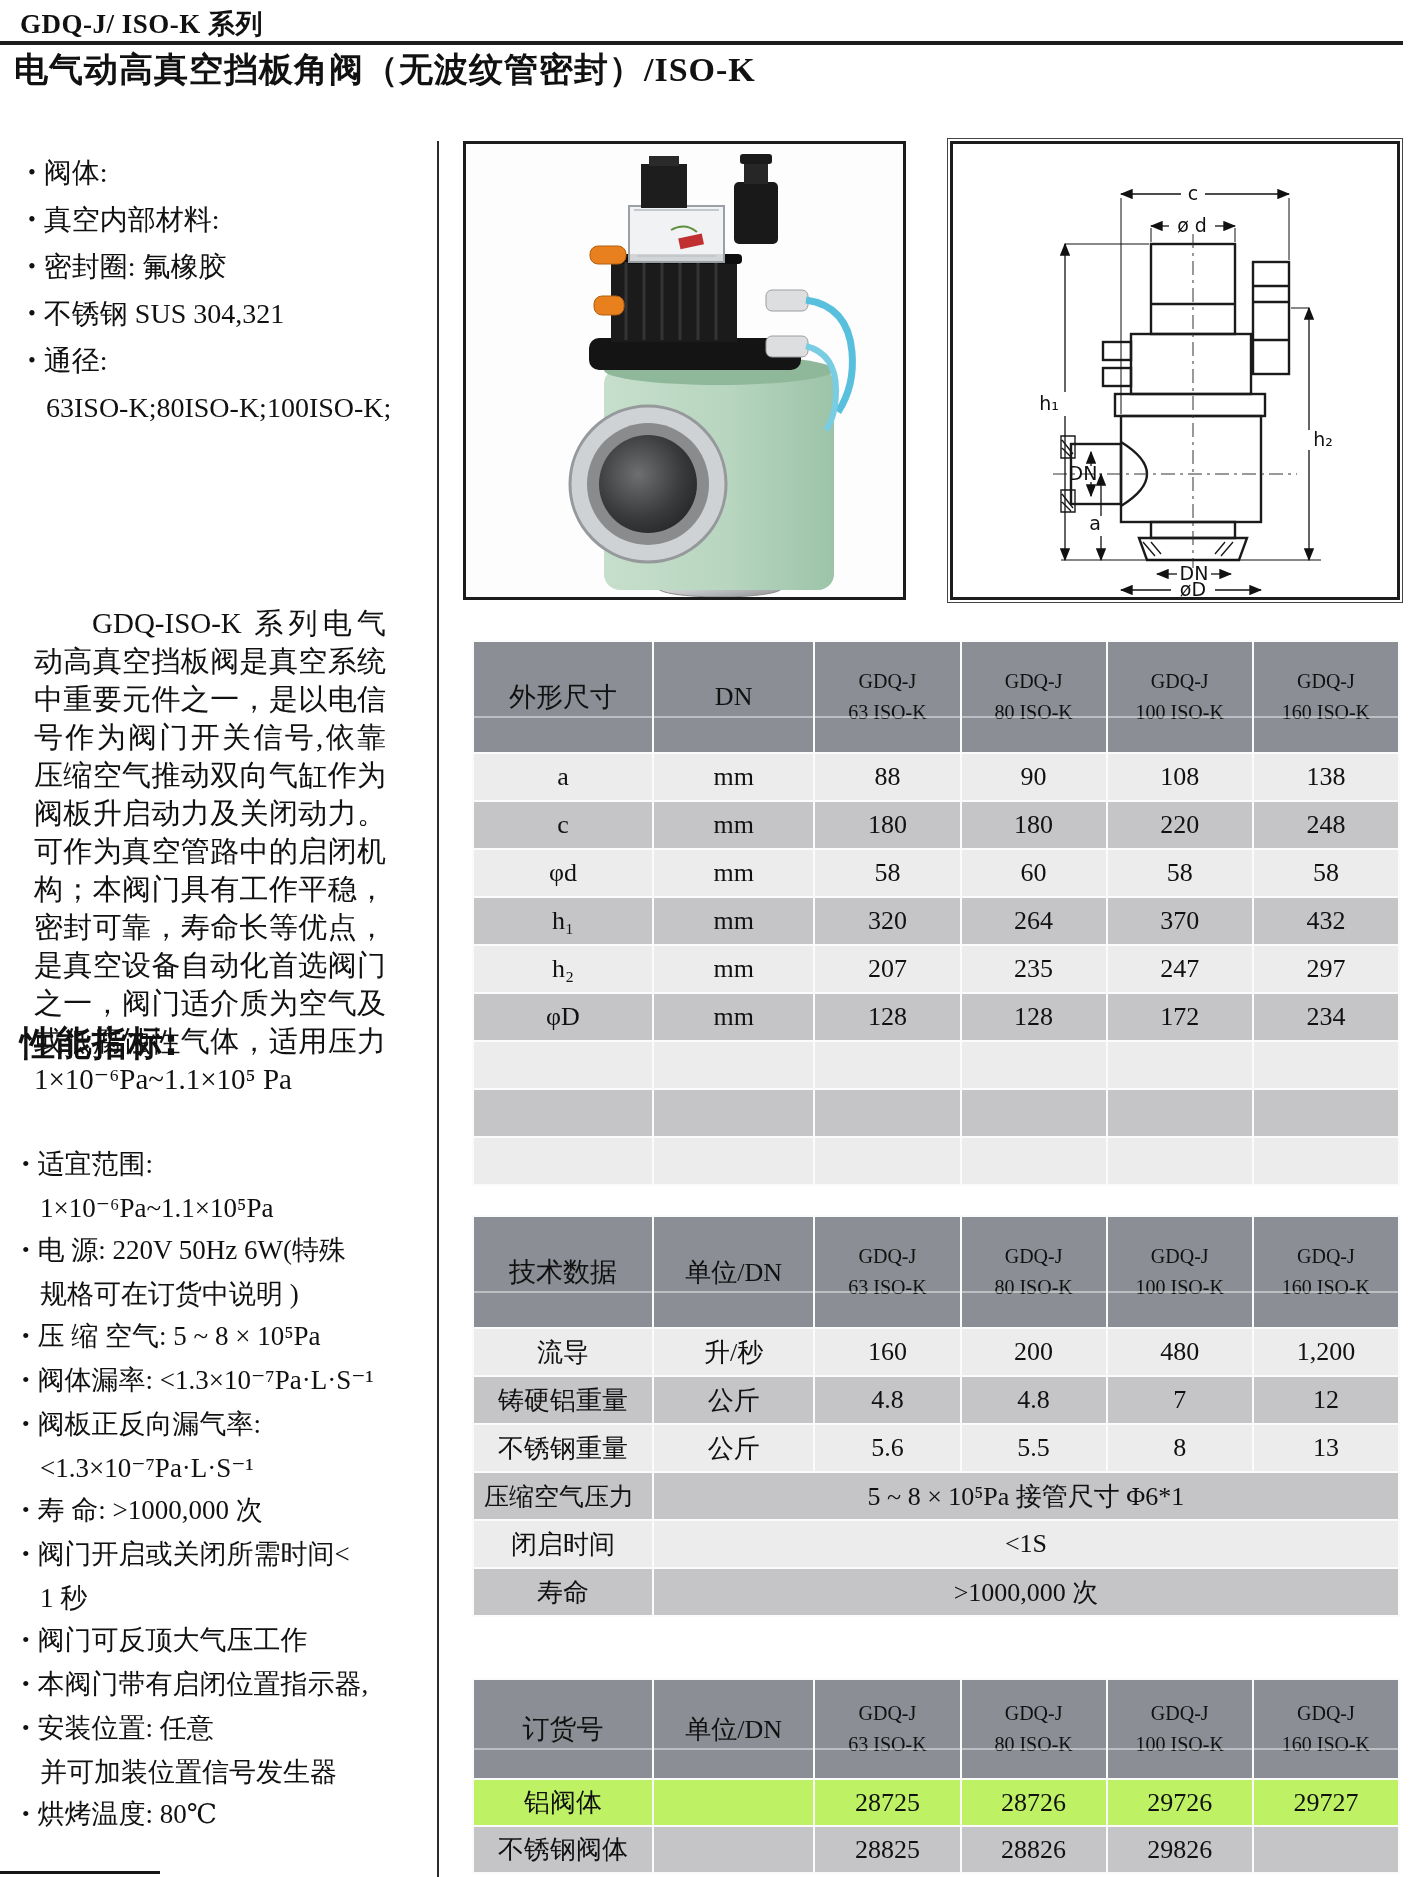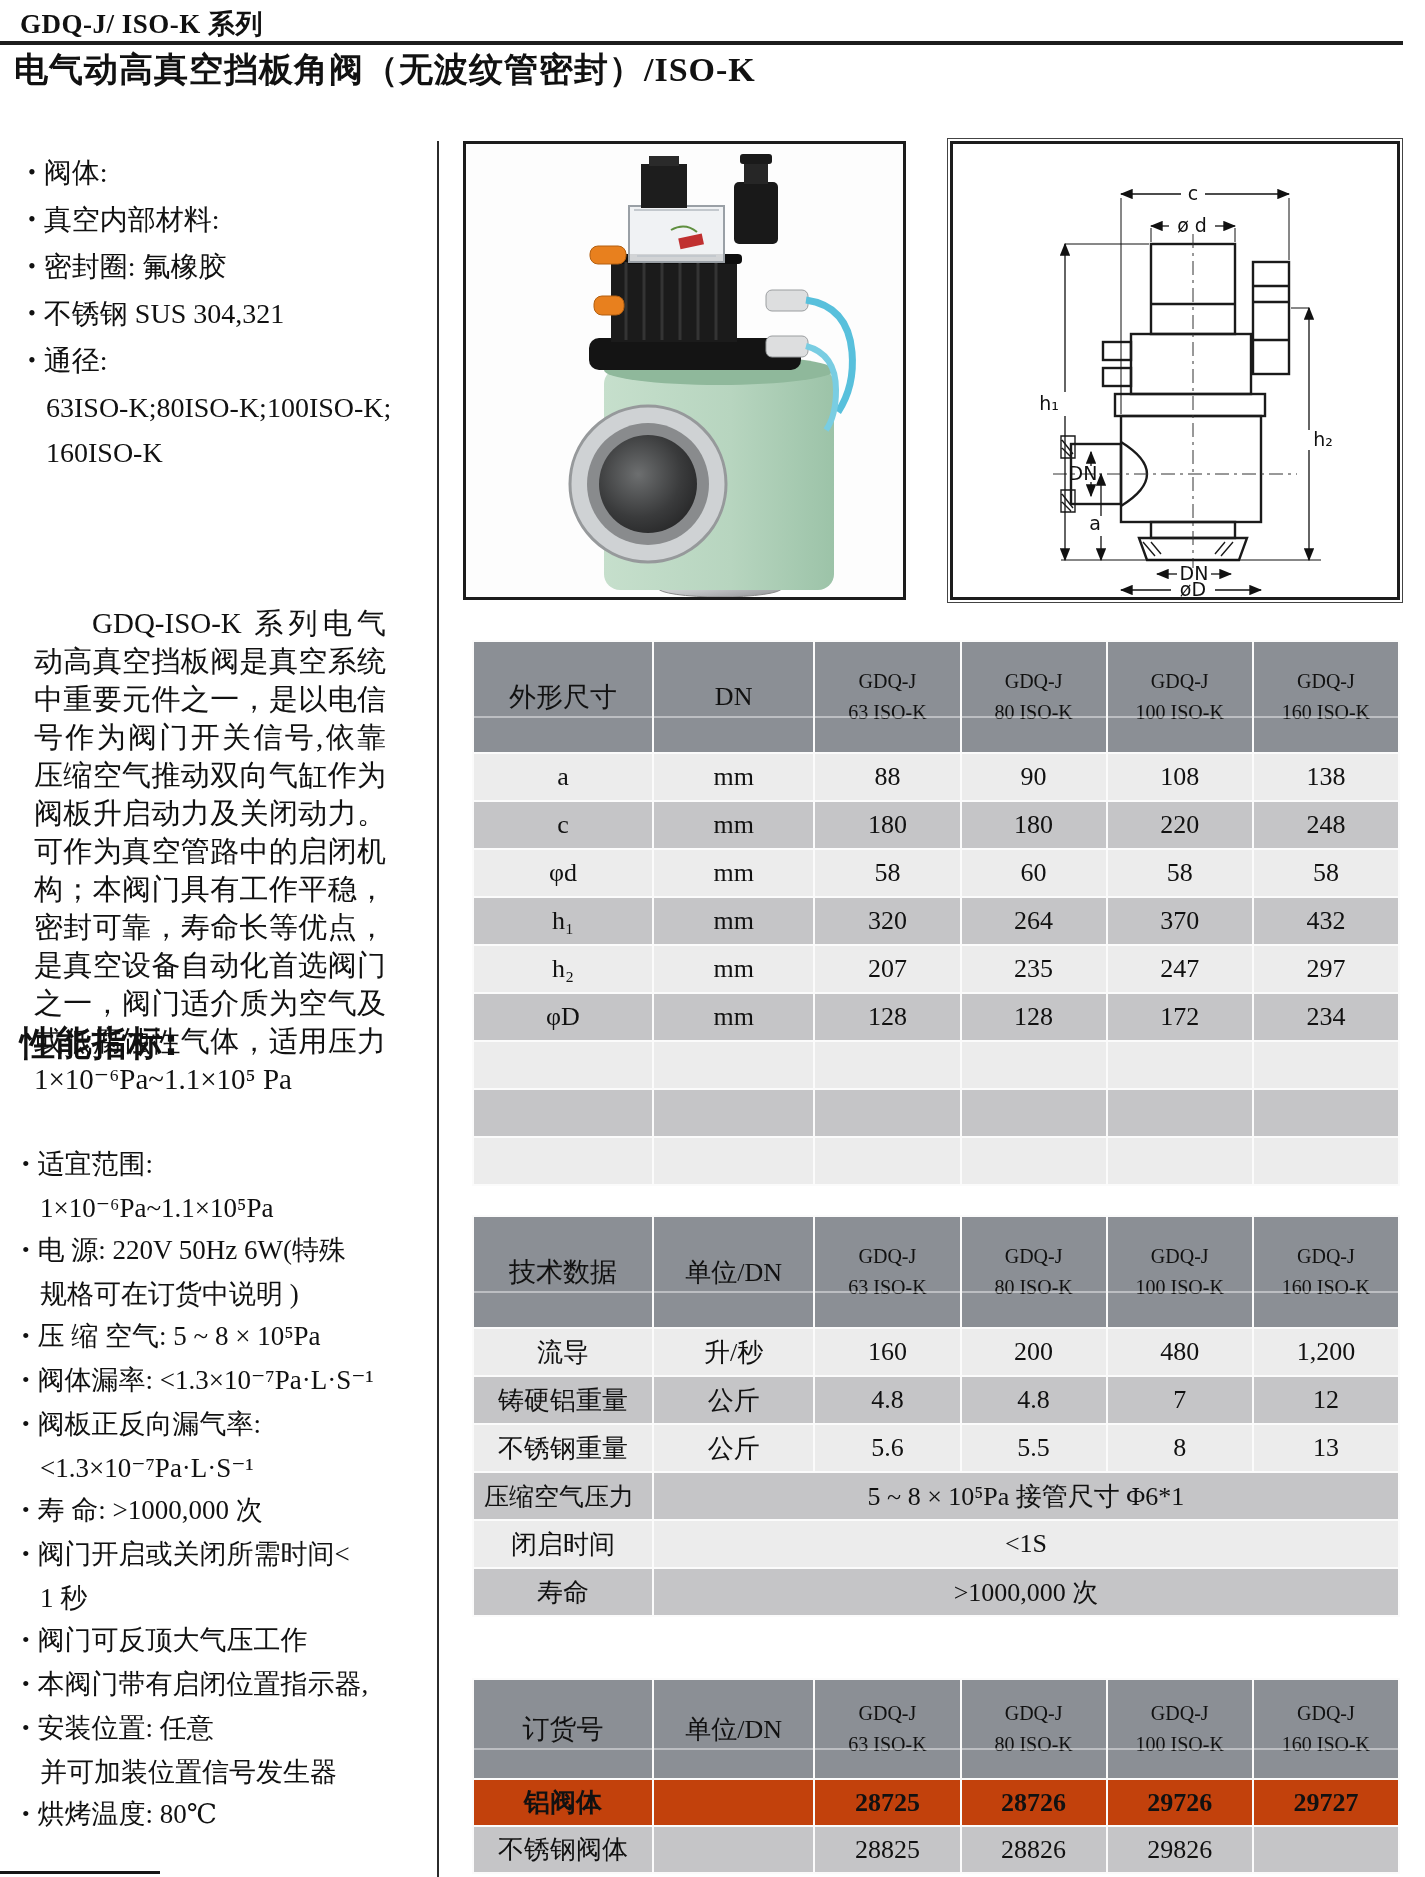--- a/index.html
+++ b/index.html
@@ -47,21 +47,21 @@
              font-family:"Liberation Serif","DejaVu Serif",serif;}
   .t1 th,.t2 th{height:108px;} .t3 th{height:96px;}
   .dtable th.c-param{width:19%;font-size:27px;}
   .dtable th.c-unit{width:17%;font-size:26px;}
   .dtable th.c-model{font-size:20px;line-height:31px;white-space:pre-line;}
   .dtable td{height:44px;text-align:center;font-size:26px;border:2px solid #fbfbfb;
              overflow:hidden;}
   .t3 td{height:43px;}
   .dtable tr.light td{background:#ececec;}
   .dtable tr.dark td{background:#c5c5c7;}
-  .t3 tr.light td{background:#c2410c;font-weight:bold;}
+  .t3 tr.light td{background:#bef264;}
   .dtable td.left{text-align:left;padding-left:10px;font-size:25px;}
 
   
   .dimtxt{font-family:"DejaVu Sans","Liberation Sans",sans-serif;font-size:19px;fill:#111;}
 </style>
 </head>
 <body>
 
 <div class="page">
 
@@ -71,21 +71,20 @@
 
   <div class="vdivider"></div>
 
   <div class="list mat-list">
       <div class="line b">阀体:</div>
       <div class="line b">真空内部材料:</div>
       <div class="line b">密封圈:  氟橡胶</div>
       <div class="line b">不锈钢  SUS 304,321</div>
       <div class="line b">通径:</div>
       <div class="line cont">63ISO-K;80ISO-K;100ISO-K;</div>
-      <div class="line cont">160ISO-K</div>
     </div>
 
   <p class="intro">GDQ-ISO-K 系列电气动高真空挡板阀是真空系统中重要元件之一，是以电信号作为阀门开关信号,依靠压缩空气推动双向气缸作为阀板升启动力及关闭动力。可作为真空管路中的启闭机构；本阀门具有工作平稳，密封可靠，寿命长等优点，是真空设备自动化首选阀门之一，阀门适介质为空气及或低腐蚀性气体，适用压力1×10⁻⁶Pa~1.1×10⁵ Pa</p>
 
   <h3 class="perf-title">性能指标:</h3>
 
   <div class="list perf-list">
       <div class="line b">适宜范围:</div>
       <div class="line cont">1×10⁻⁶Pa~1.1×10⁵Pa</div>
       <div class="line b">电 源:  220V 50Hz 6W(特殊</div>

